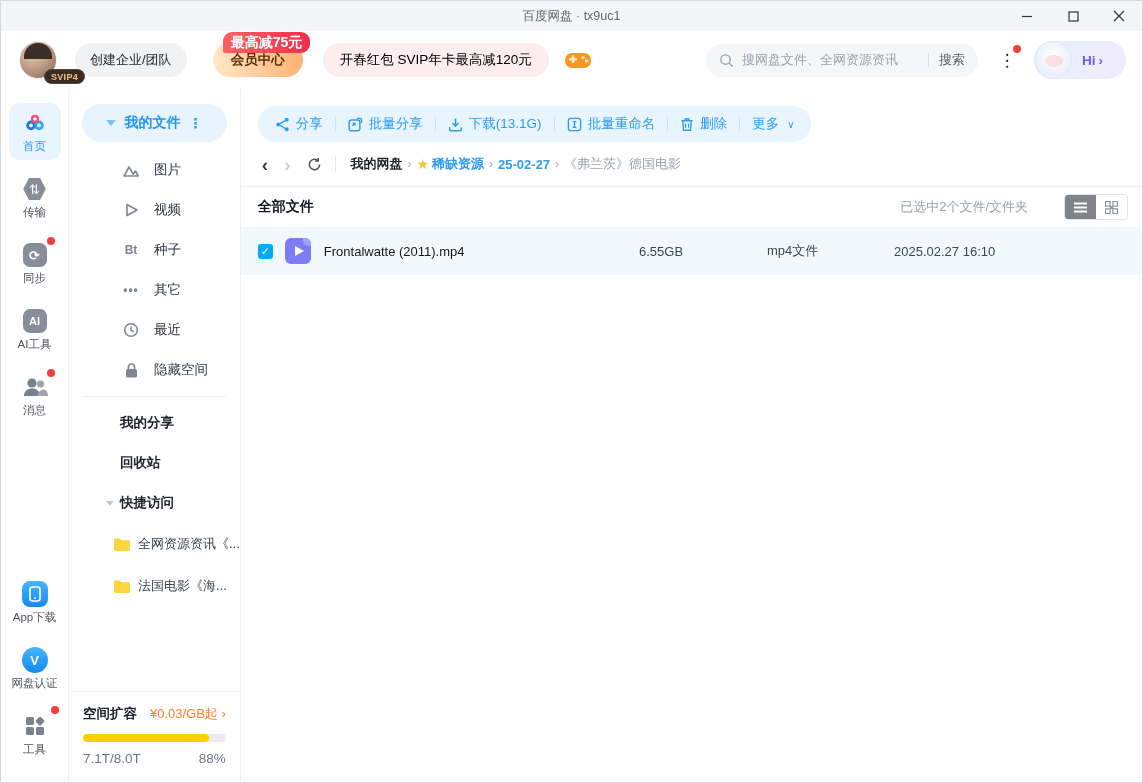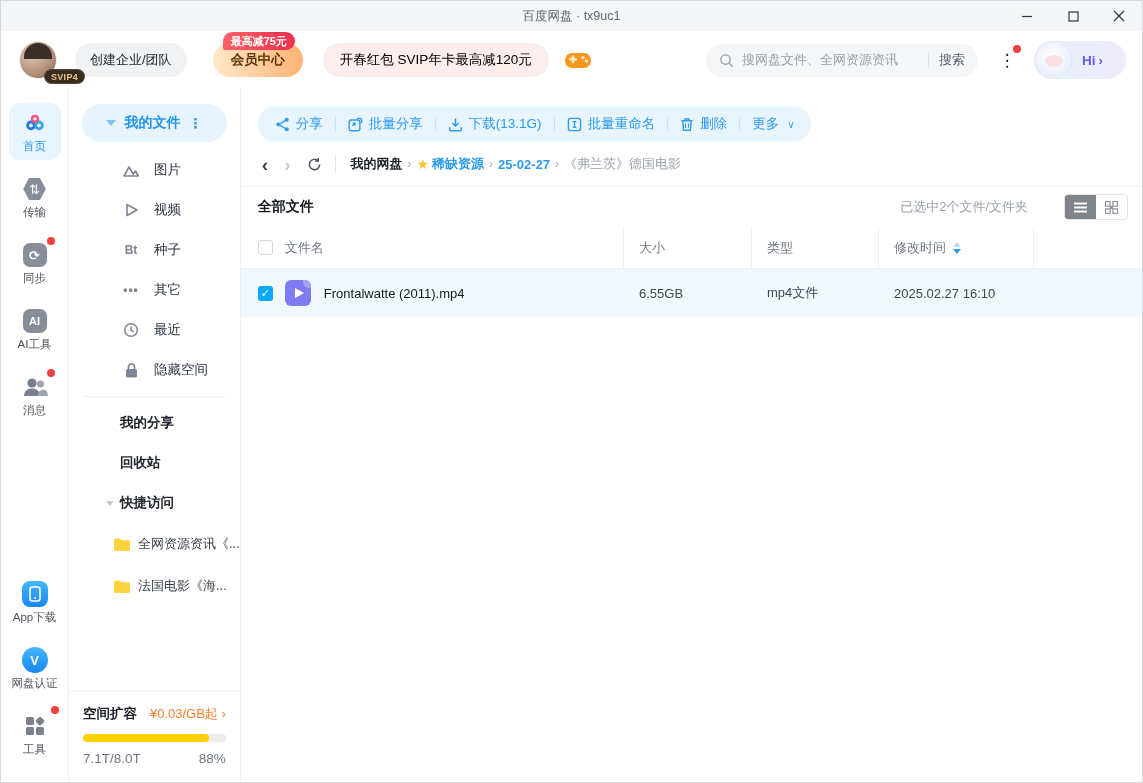--- a/index.html
+++ b/index.html
@@ -14,21 +14,21 @@
   .win-btn svg { display:block; }
 
   
   .header { flex:0 0 58px; display:flex; align-items:center; padding:0 16px 0 18px; background:#fff; }
   .avatar-wrap { position:relative; width:38px; height:38px; }
   .avatar { width:38px; height:38px; border-radius:50%; background:radial-gradient(circle at 35% 30%, #e8cdb6, #a7846e 70%, #5d4437); border:1px solid #eee; }
   .avatar-hair { position:absolute; top:2px; left:5px; width:28px; height:16px; border-radius:14px 14px 0 0; background:#3a2e28; }
   .svip-badge { position:absolute; left:-3px; bottom:-5px; background:#362c21; color:#f0c387; font-size:9px; font-weight:bold; padding:1.5px 6px; border-radius:8px; border:1px solid #57483a; letter-spacing:.3px;margin-left:28px; }
   .pill-team { margin-left:18px; background:#f1f2f4; border-radius:17px; padding:8px 15px; font-size:13px; color:#23262d; white-space:nowrap; }
   .pill-vip { position:relative; margin-left:26px; background:linear-gradient(90deg,#ffe9c8,#ffb273); border-radius:17px; padding:8px 18px; font-size:13.5px; font-weight:bold; color:#5b3306; white-space:nowrap; }
-  .vip-badge { position:absolute; top:-11px; left:10px; background:linear-gradient(90deg,#ff5f66,#ef2f4b); color:#fff; font-size:11px; padding:1.5px 8px; border-radius:9px 9px 9px 2px; white-space:nowrap; }
+  .vip-badge { position:absolute; top:-11px; left:10px; background:linear-gradient(90deg,#ff5f66,#ef2f4b); color:#fff; font-size:14px; padding:1.5px 8px; border-radius:9px 9px 9px 2px; white-space:nowrap; }
   .pill-promo { margin-left:20px; background:#fdeded; border-radius:17px; padding:8px 17px; font-size:13.5px; color:#000000; white-space:nowrap; }
   .game-btn { margin-left:15px; display:flex; align-items:center; }
 
   .header-right { margin-left:auto; display:flex; align-items:center; }
   .searchbox { width:272px; height:33px; background:#f5f6f7; border-radius:17px; display:flex; align-items:center; padding:0 13px; }
   .search-ph { font-size:13px; color:#9ba1ab; flex:1; white-space:nowrap; overflow:hidden; }
   .search-div { width:1px; height:14px; background:#dcdee2; margin:0 10px; }
   .search-go { font-size:13px; color:#555b66; }
   .more-dots { position:relative; margin:0 10px 0 12px; width:34px; height:34px; display:flex; align-items:center; justify-content:center; }
   .dots-glyph { font-size:17px; color:#23262d; letter-spacing:0; line-height:1; }
@@ -466,42 +466,20 @@
               <rect x="0.5" y="0.5" width="4.6" height="4.6" fill="none" stroke="#8d9199" stroke-width="1.2"></rect>
               <rect x="7.9" y="0.5" width="4.6" height="4.6" fill="none" stroke="#8d9199" stroke-width="1.2"></rect>
               <rect x="0.5" y="7.9" width="4.6" height="4.6" fill="none" stroke="#8d9199" stroke-width="1.2"></rect>
               <rect x="7.9" y="7.9" width="4.6" height="4.6" fill="none" stroke="#8d9199" stroke-width="1.2"></rect>
               <rect x="4.9" y="4.9" width="3.2" height="3.2" fill="#8d9199"></rect>
             </svg>
           </div>
         </div>
       </div>
 
-      <div class="thead">
-        <div class="col-check">
-            <span class="checkbox"></span>
-          </div>
-        <div class="col-name">
-            <span>文件名</span>
-          </div>
-        <div class="col-size">
-            <span>大小</span>
-          </div>
-        <div class="col-type">
-            <span>类型</span>
-          </div>
-        <div class="col-time">
-          <span>修改时间</span>
-          <span class="sort-wrap">
-            <span class="tri-up-s"></span>
-              <span class="tri-dn-s"></span>
-          </span>
-        </div>
-        <div class="col-tail"></div>
-      </div>
 
       <div class="frow">
         <div class="col-check">
             <span class="checkbox checked">✓</span>
           </div>
         <div class="fname-cell">
           <span class="file-icon"></span>
           <span>Frontalwatte (2011).mp4</span>
         </div>
         <div class="col-size" style="border:none">

